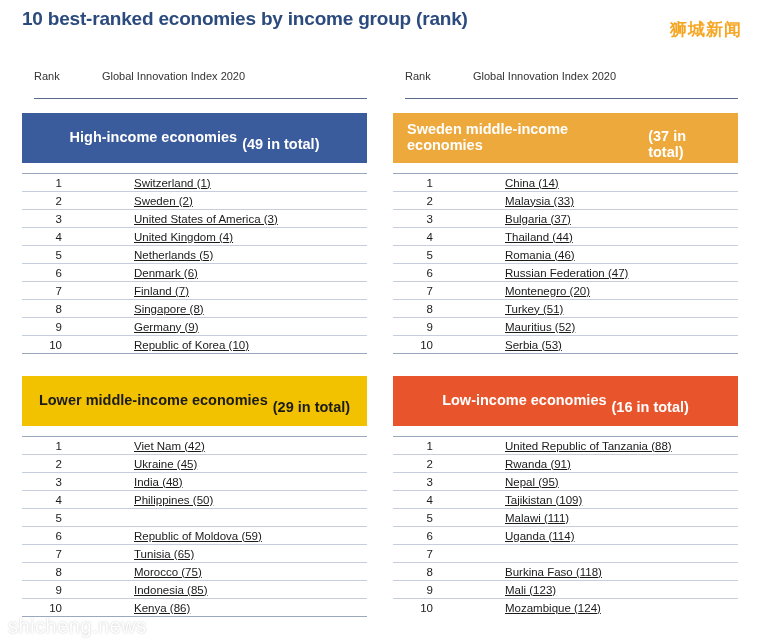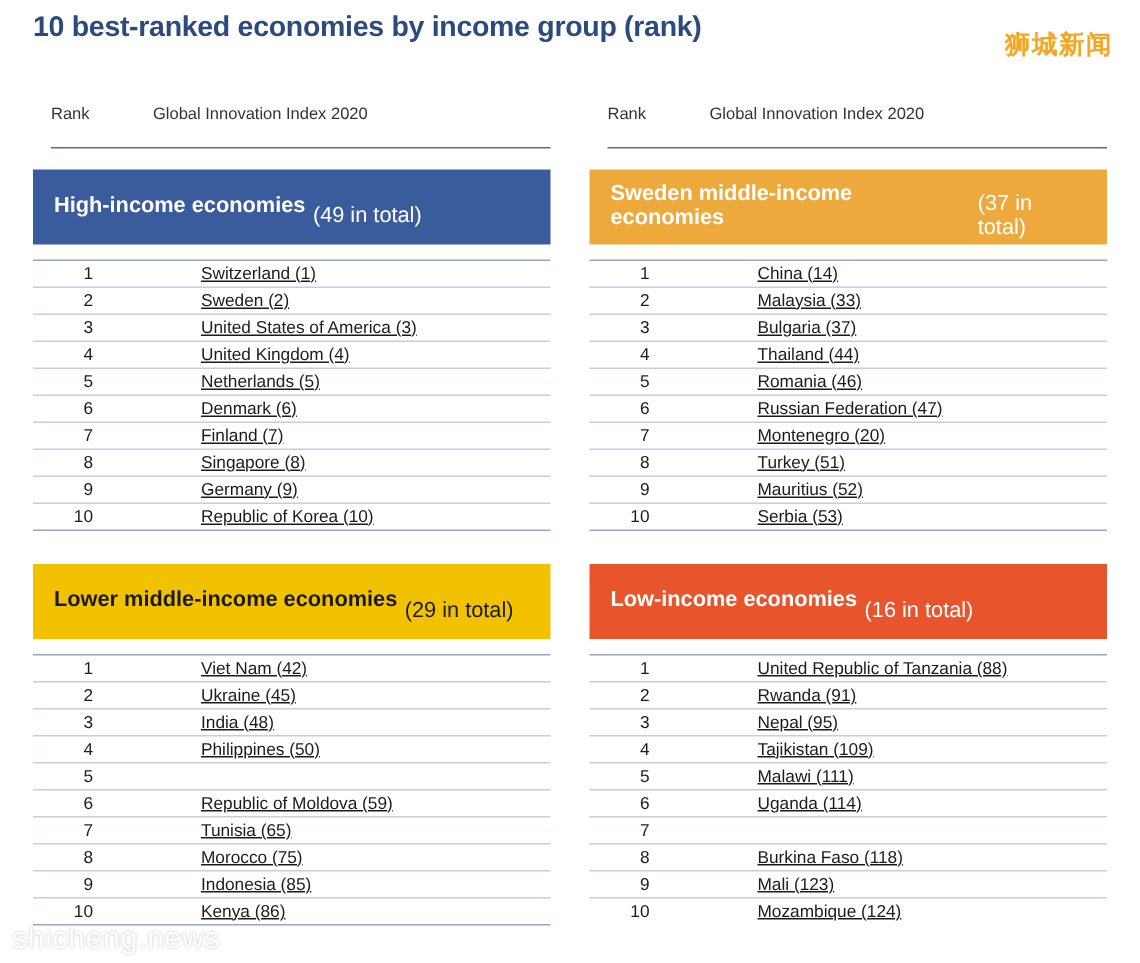--- a/index.html
+++ b/index.html
@@ -72,26 +72,27 @@
   }
   .band {
     color: #ffffff;
     font-size: 14.5px;
     padding: 14px 14px;
     line-height: 1.1;
     box-sizing: border-box;
     height: 50px;
     display: flex;
     align-items: center;
+    justify-content: center;
   }
   .band .b-name {
     font-weight: bold;
   }
   .band .b-total {
-    font-weight: normal;
+    font-weight: bold;
     margin-left: 5px;
     margin-top: 14px;
   }
   .band.blue { background: #3b5c9c; }
   .band.orange { background: #eda93c; }
   .band.yellow { background: #f2c200; color: #1b1b1b; }
   .band.red { background: #e8552d; }
   .rows {
     margin-top: 10px;
     border-bottom: 1px solid #9aa7bd;

